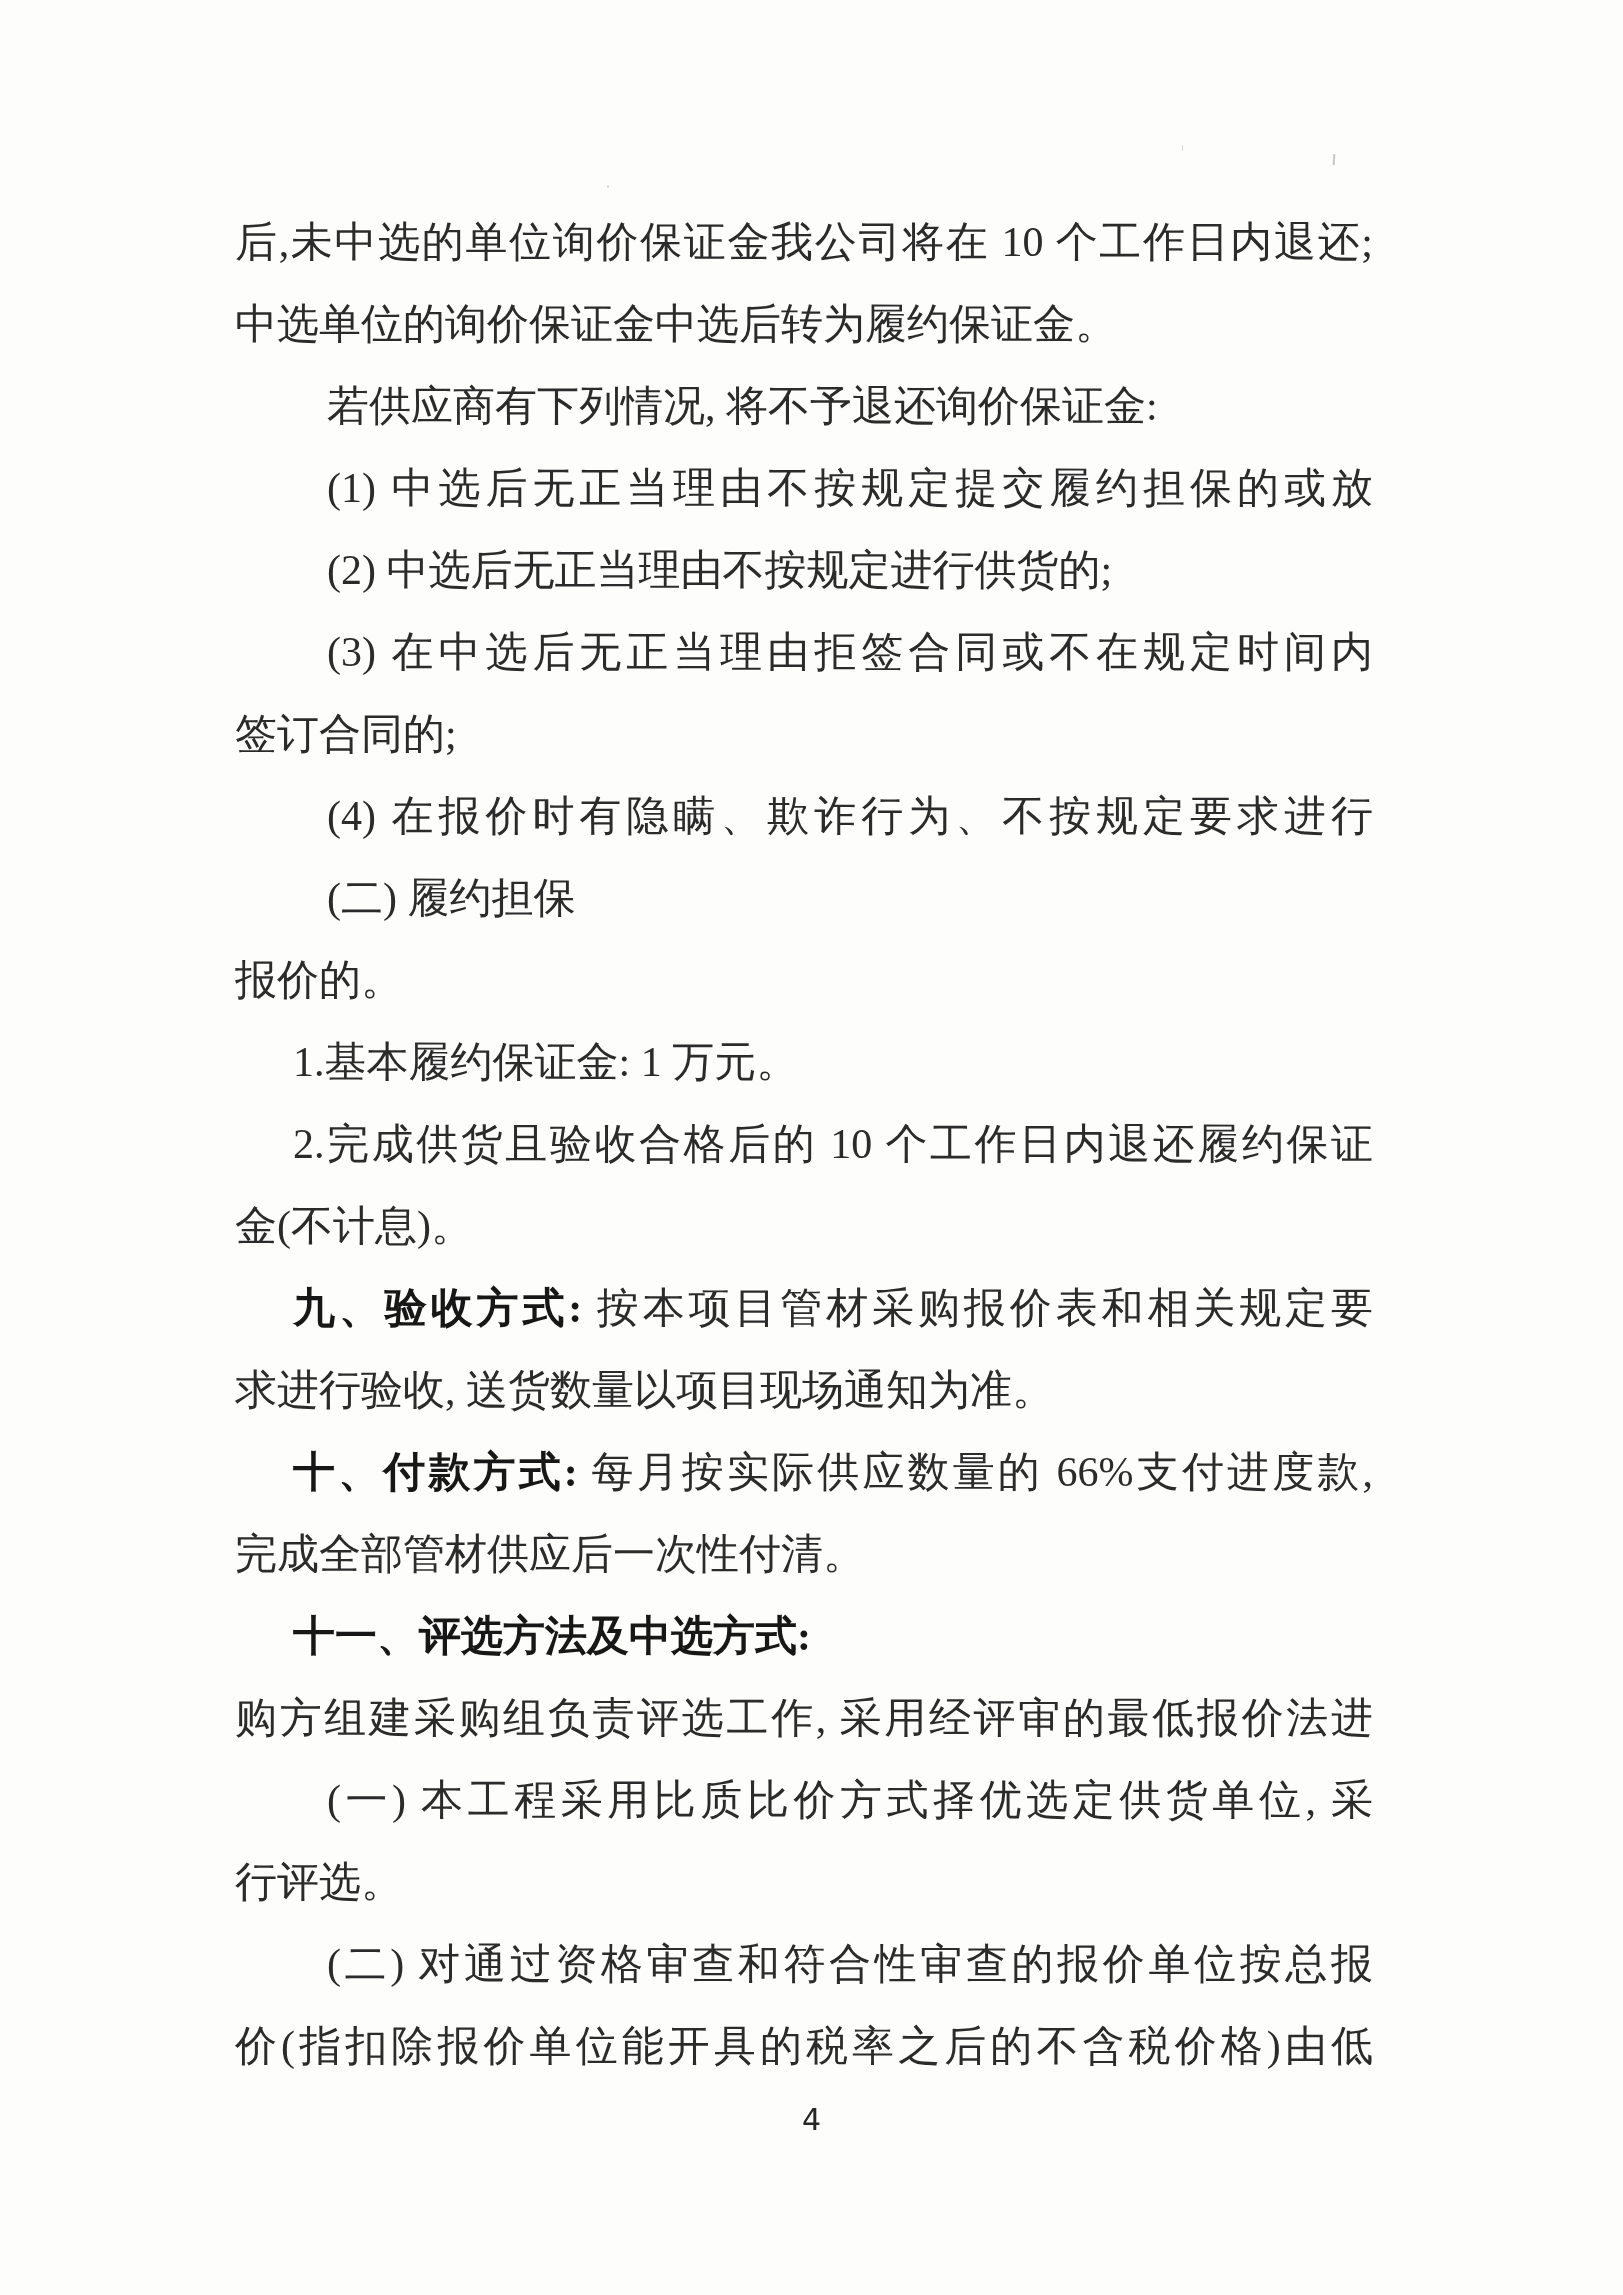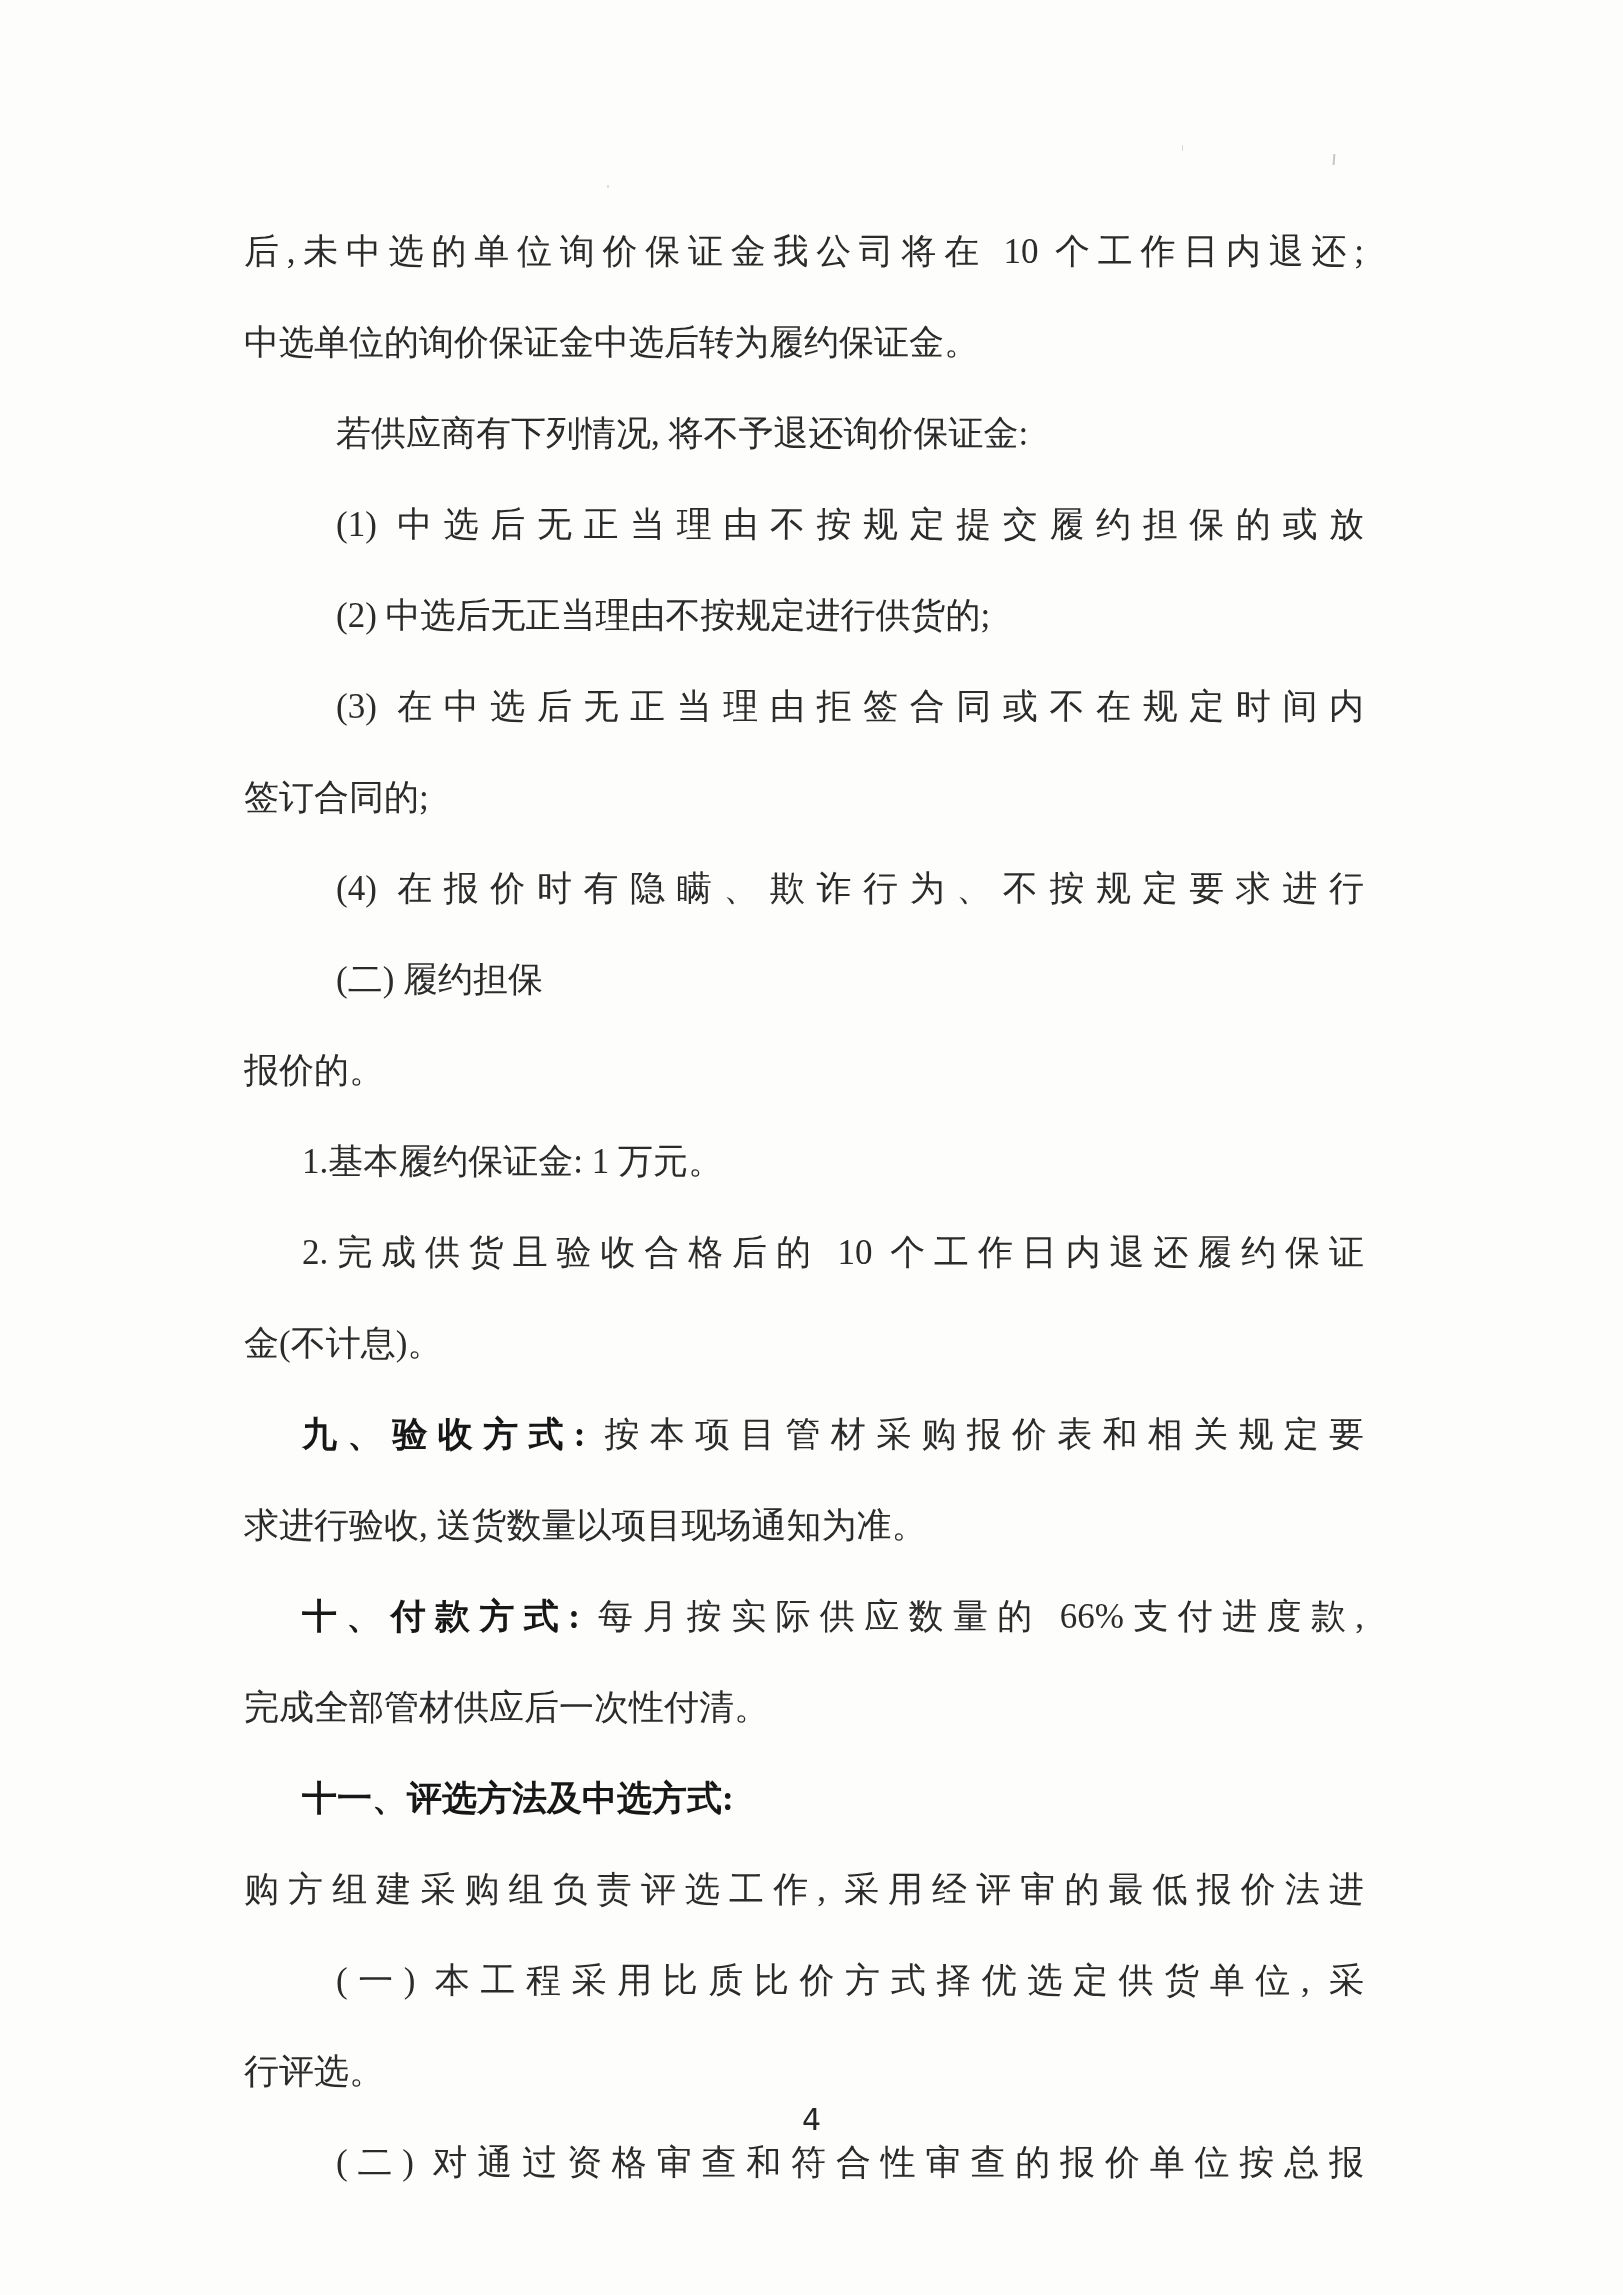--- a/index.html
+++ b/index.html
@@ -14,22 +14,22 @@
     background: var(--paper, #fdfdfc);
     color: var(--ink, #2b2b2b);
     overflow: hidden;
   }
   .content {
     position: absolute;
     left: 232px; top: 200px;
     width: 1144px;
   }
   .line {
-    margin: 12px;
-    font-size: 35px;
+    margin: 3px;
+    font-size: 42px;
     line-height: 79px;
     height: 79px;
     white-space: nowrap;
     letter-spacing: 0;
     color: var(--ink, #2b2b2b);
   }
   .line.justify {
     white-space: normal;
     text-align: justify;
     text-align-last: justify;
@@ -73,19 +73,20 @@
       <p class="line ind-none"><span class="tx">金(不计息)。</span></p>
       <p class="line ind-a justify"><b class="hd">九、验收方式:</b><span class="tx"> 按本项目管材采购报价表和相关规定要</span></p>
       <p class="line ind-none"><span class="tx">求进行验收, 送货数量以项目现场通知为准。</span></p>
       <p class="line ind-a justify"><b class="hd">十、付款方式:</b><span class="tx"> 每月按实际供应数量的 66%支付进度款,</span></p>
       <p class="line ind-none"><span class="tx">完成全部管材供应后一次性付清。</span></p>
       <p class="line ind-a"><b class="hd">十一、评选方法及中选方式:</b><span class="tx"></span></p>
       <p class="line ind-none justify"><span class="tx">购方组建采购组负责评选工作, 采用经评审的最低报价法进</span></p>
       <p class="line ind-b justify"><span class="tx">(一) 本工程采用比质比价方式择优选定供货单位, 采</span></p>
       <p class="line ind-none"><span class="tx">行评选。</span></p>
       <p class="line ind-b justify"><span class="tx">(二) 对通过资格审查和符合性审查的报价单位按总报</span></p>
+      <p class="line ind-none justify"><span class="tx">价(指扣除报价单位能开具的税率之后的不含税价格)由低</span></p>
     </main>
   <div class="page-number">4</div>
   <div class="speck s1"></div>
   <div class="speck s2"></div>
   <div class="speck s3"></div>
 </div>
 
 
 </body></html>

